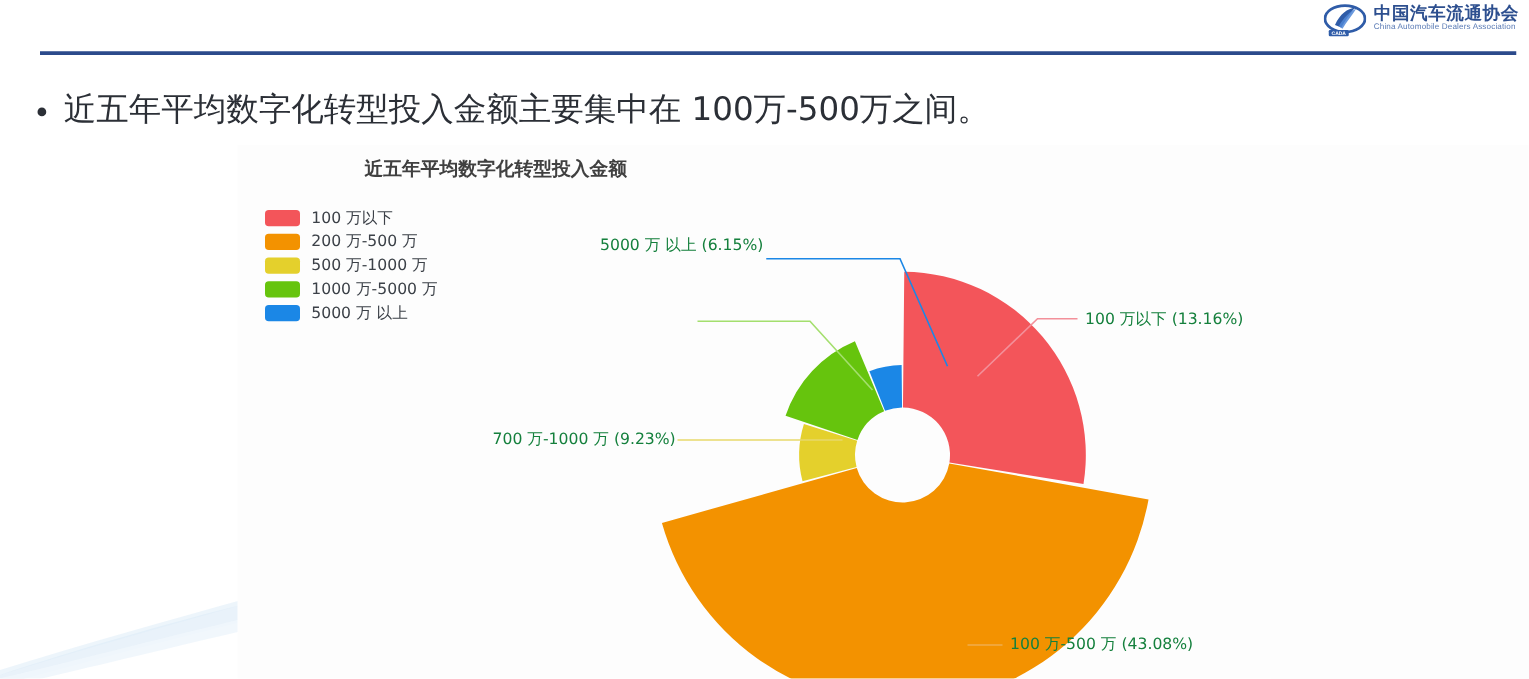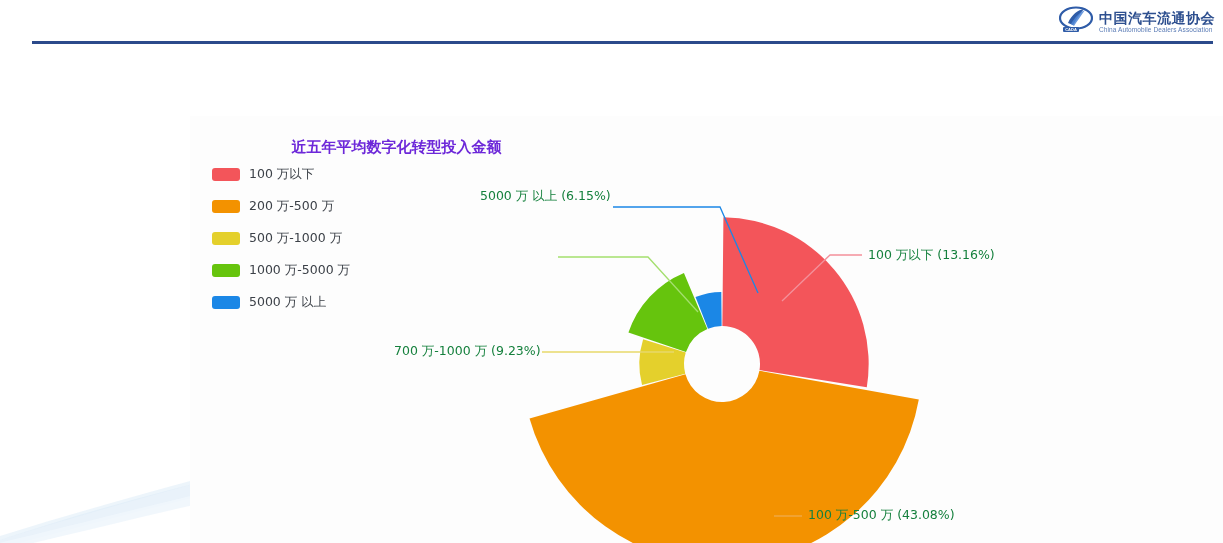--- a/index.html
+++ b/index.html
@@ -40,21 +40,21 @@
     width: 1223px;
     height: 46px;
     z-index: 5;
   }
   .brand-logo {
     position: absolute;
     right: 8px;
     top: 3px;
     height: 30px;
     display: flex;
-    align-items: flex-end;
+    align-items: flex-start;
     gap: 6px;
   }
   .brand-mark {
     width: 34px;
     height: 27px;
     position: relative;
     flex: 0 0 auto;
   }
   .brand-text {
     display: flex;
@@ -117,42 +117,42 @@
     left: 190px;
     top: 116px;
     width: 1033px;
     height: 427px;
     background: #fdfdfd;
     z-index: 2;
   }
   .chart-title {
     position: absolute;
     left: 0;
-    top: 22px;
+    top: 10px;
     width: 1033px;
     text-align: center;
     font-size: 15px;
     font-weight: bold;
-    color: #6d28d9;
+    color: #404040;
     font-family: "DejaVu Sans", "Liberation Sans", sans-serif;
   }
   
   .chart-title-inner {
     display: inline-block;
     margin-left: -620px;
   }
 
   
   .legend {
     position: absolute;
     left: 22px;
     top: 50px;
     display: flex;
     flex-direction: column;
-    gap: 15px;
+    gap: 2px;
   }
   .legend-item {
     display: flex;
     align-items: center;
     gap: 9px;
   }
   .legend-swatch {
     width: 28px;
     height: 13px;
     border-radius: 3px;
@@ -209,20 +209,24 @@
         </svg>
       </div>
       <div class="brand-text">
         <div class="brand-cn">中国汽车流通协会</div>
         <div class="brand-en">China Automobile Dealers Association</div>
       </div>
     </div>
     <div class="header-rule"></div>
   </div>
 
+  <div class="bullet-row">
+    <div class="bullet-dot"></div>
+    <div class="bullet-text">近五年平均数字化转型投入金额主要集中在 100万-500万之间。</div>
+  </div>
 
   <div class="chart-panel">
 
     <div class="chart-title">
       <span class="chart-title-inner">近五年平均数字化转型投入金额</span>
     </div>
 
     <div class="legend">
       <div class="legend-item">
         <span class="legend-swatch" style="background:#f3555a"></span>

